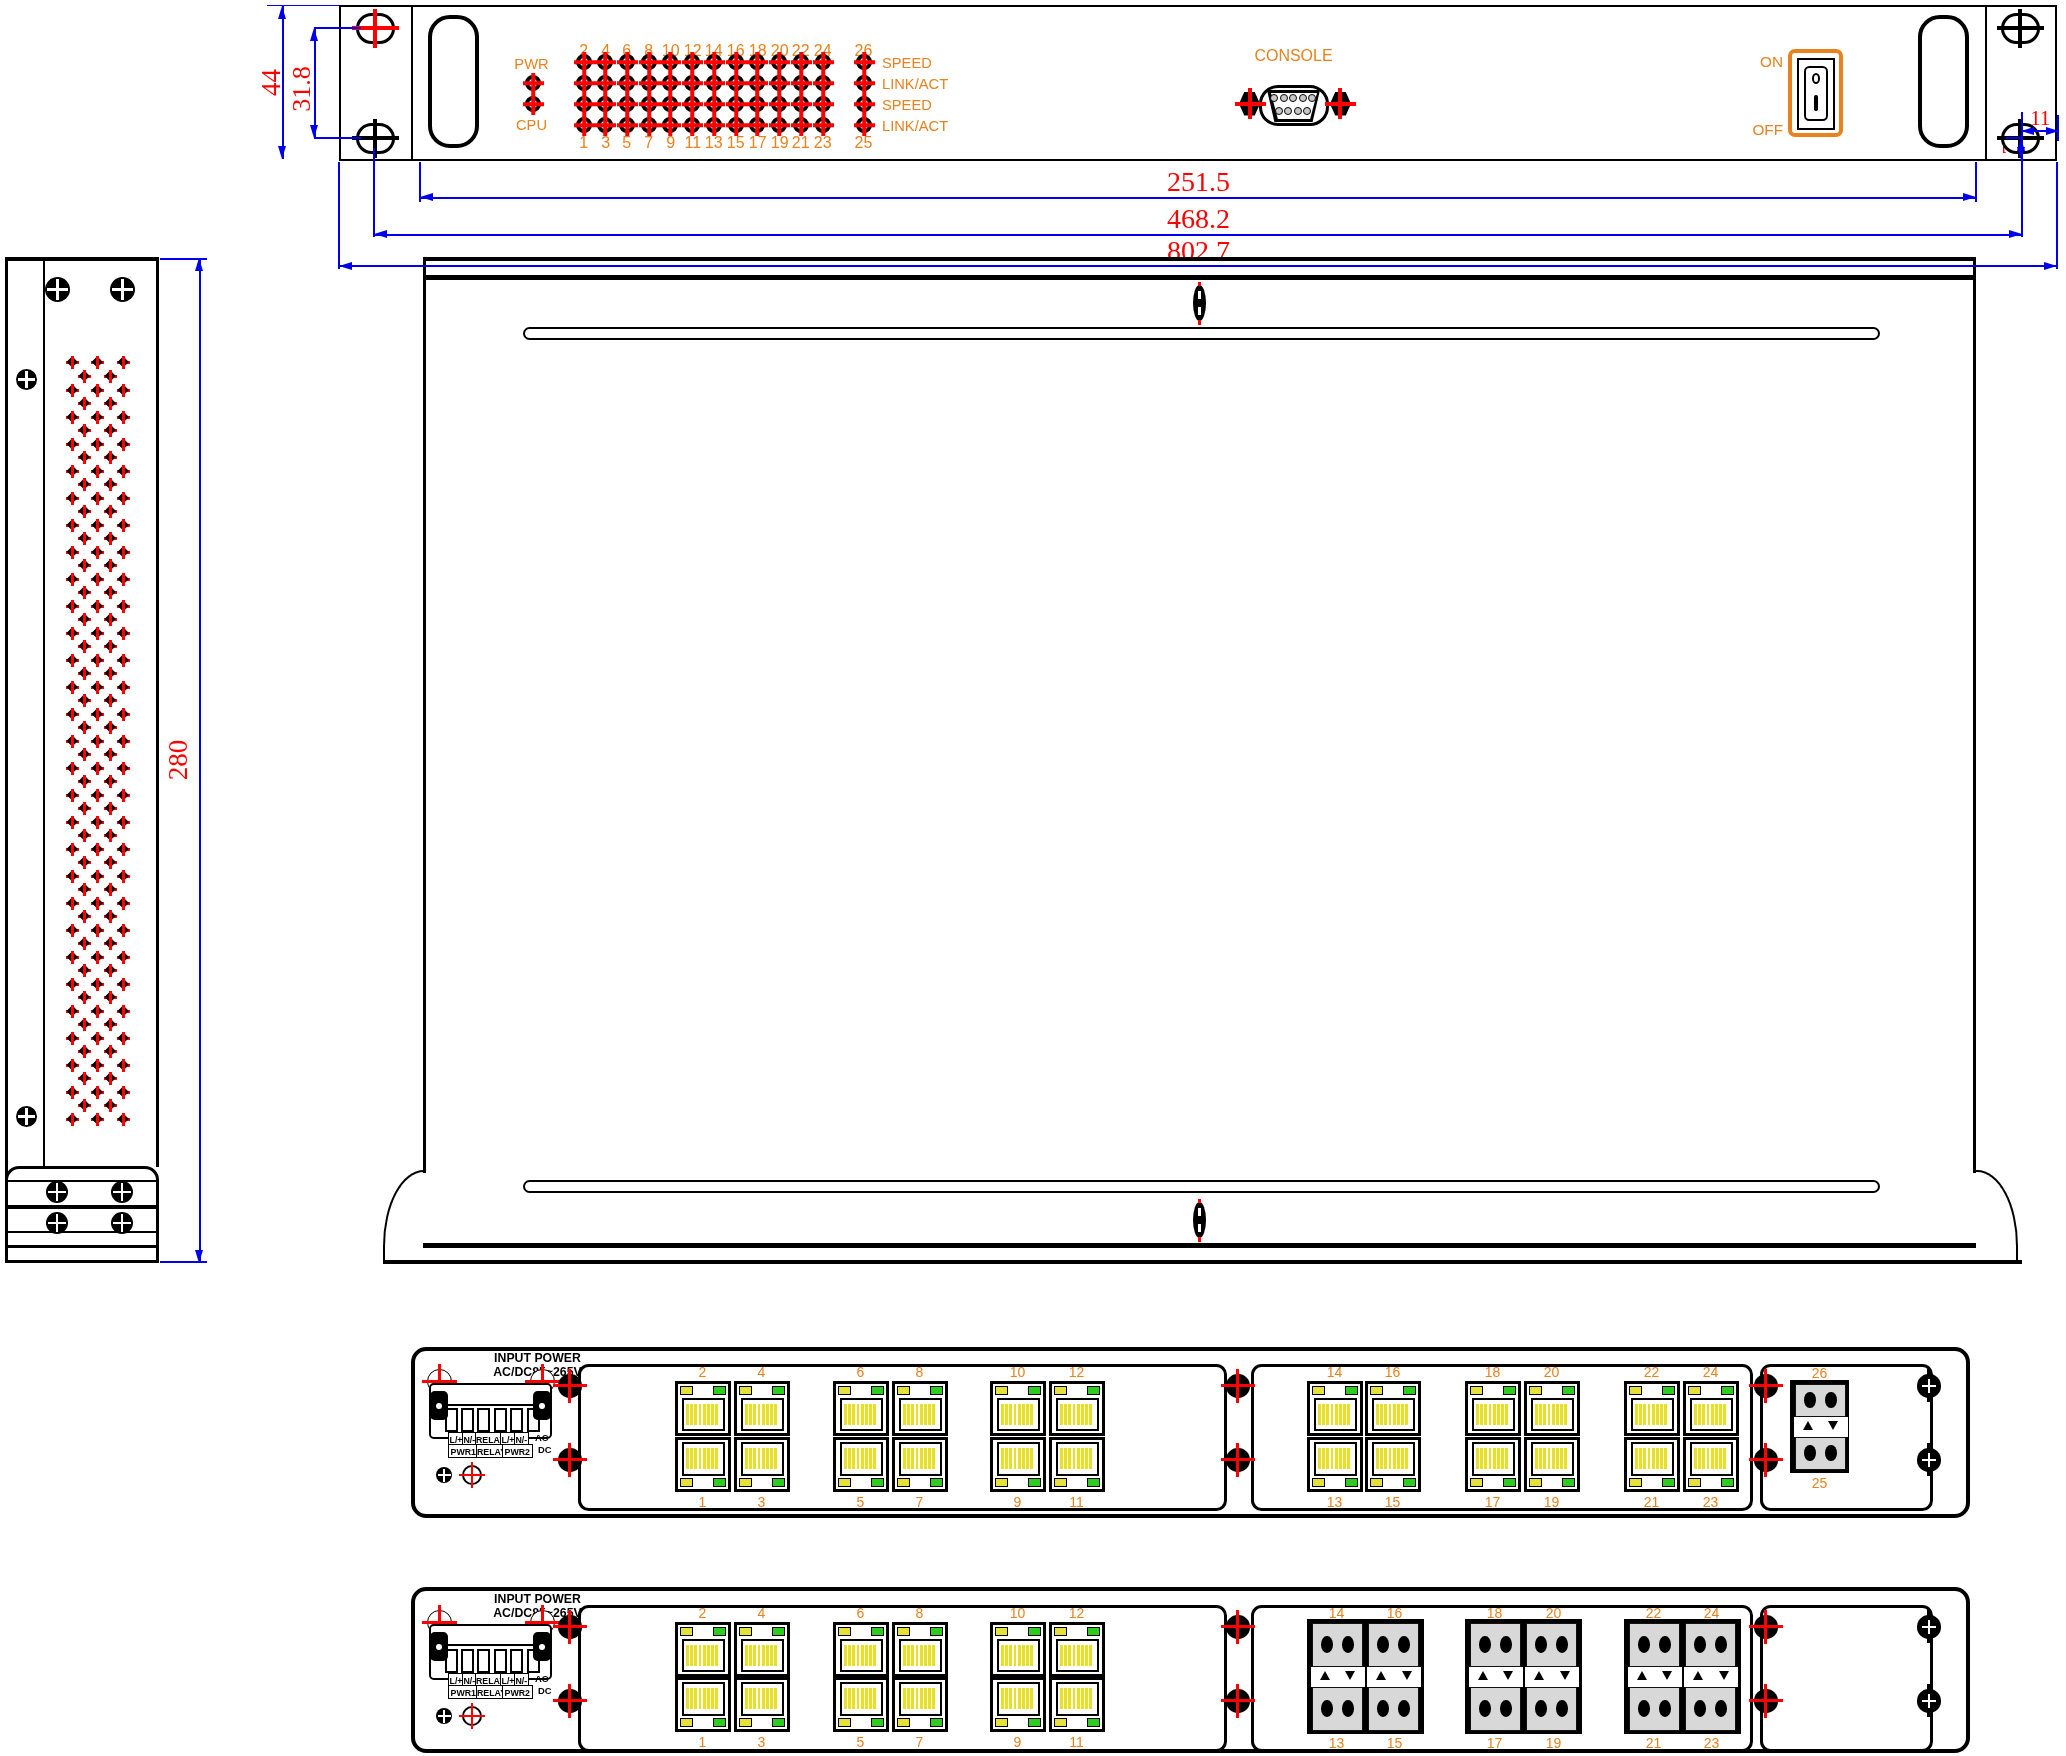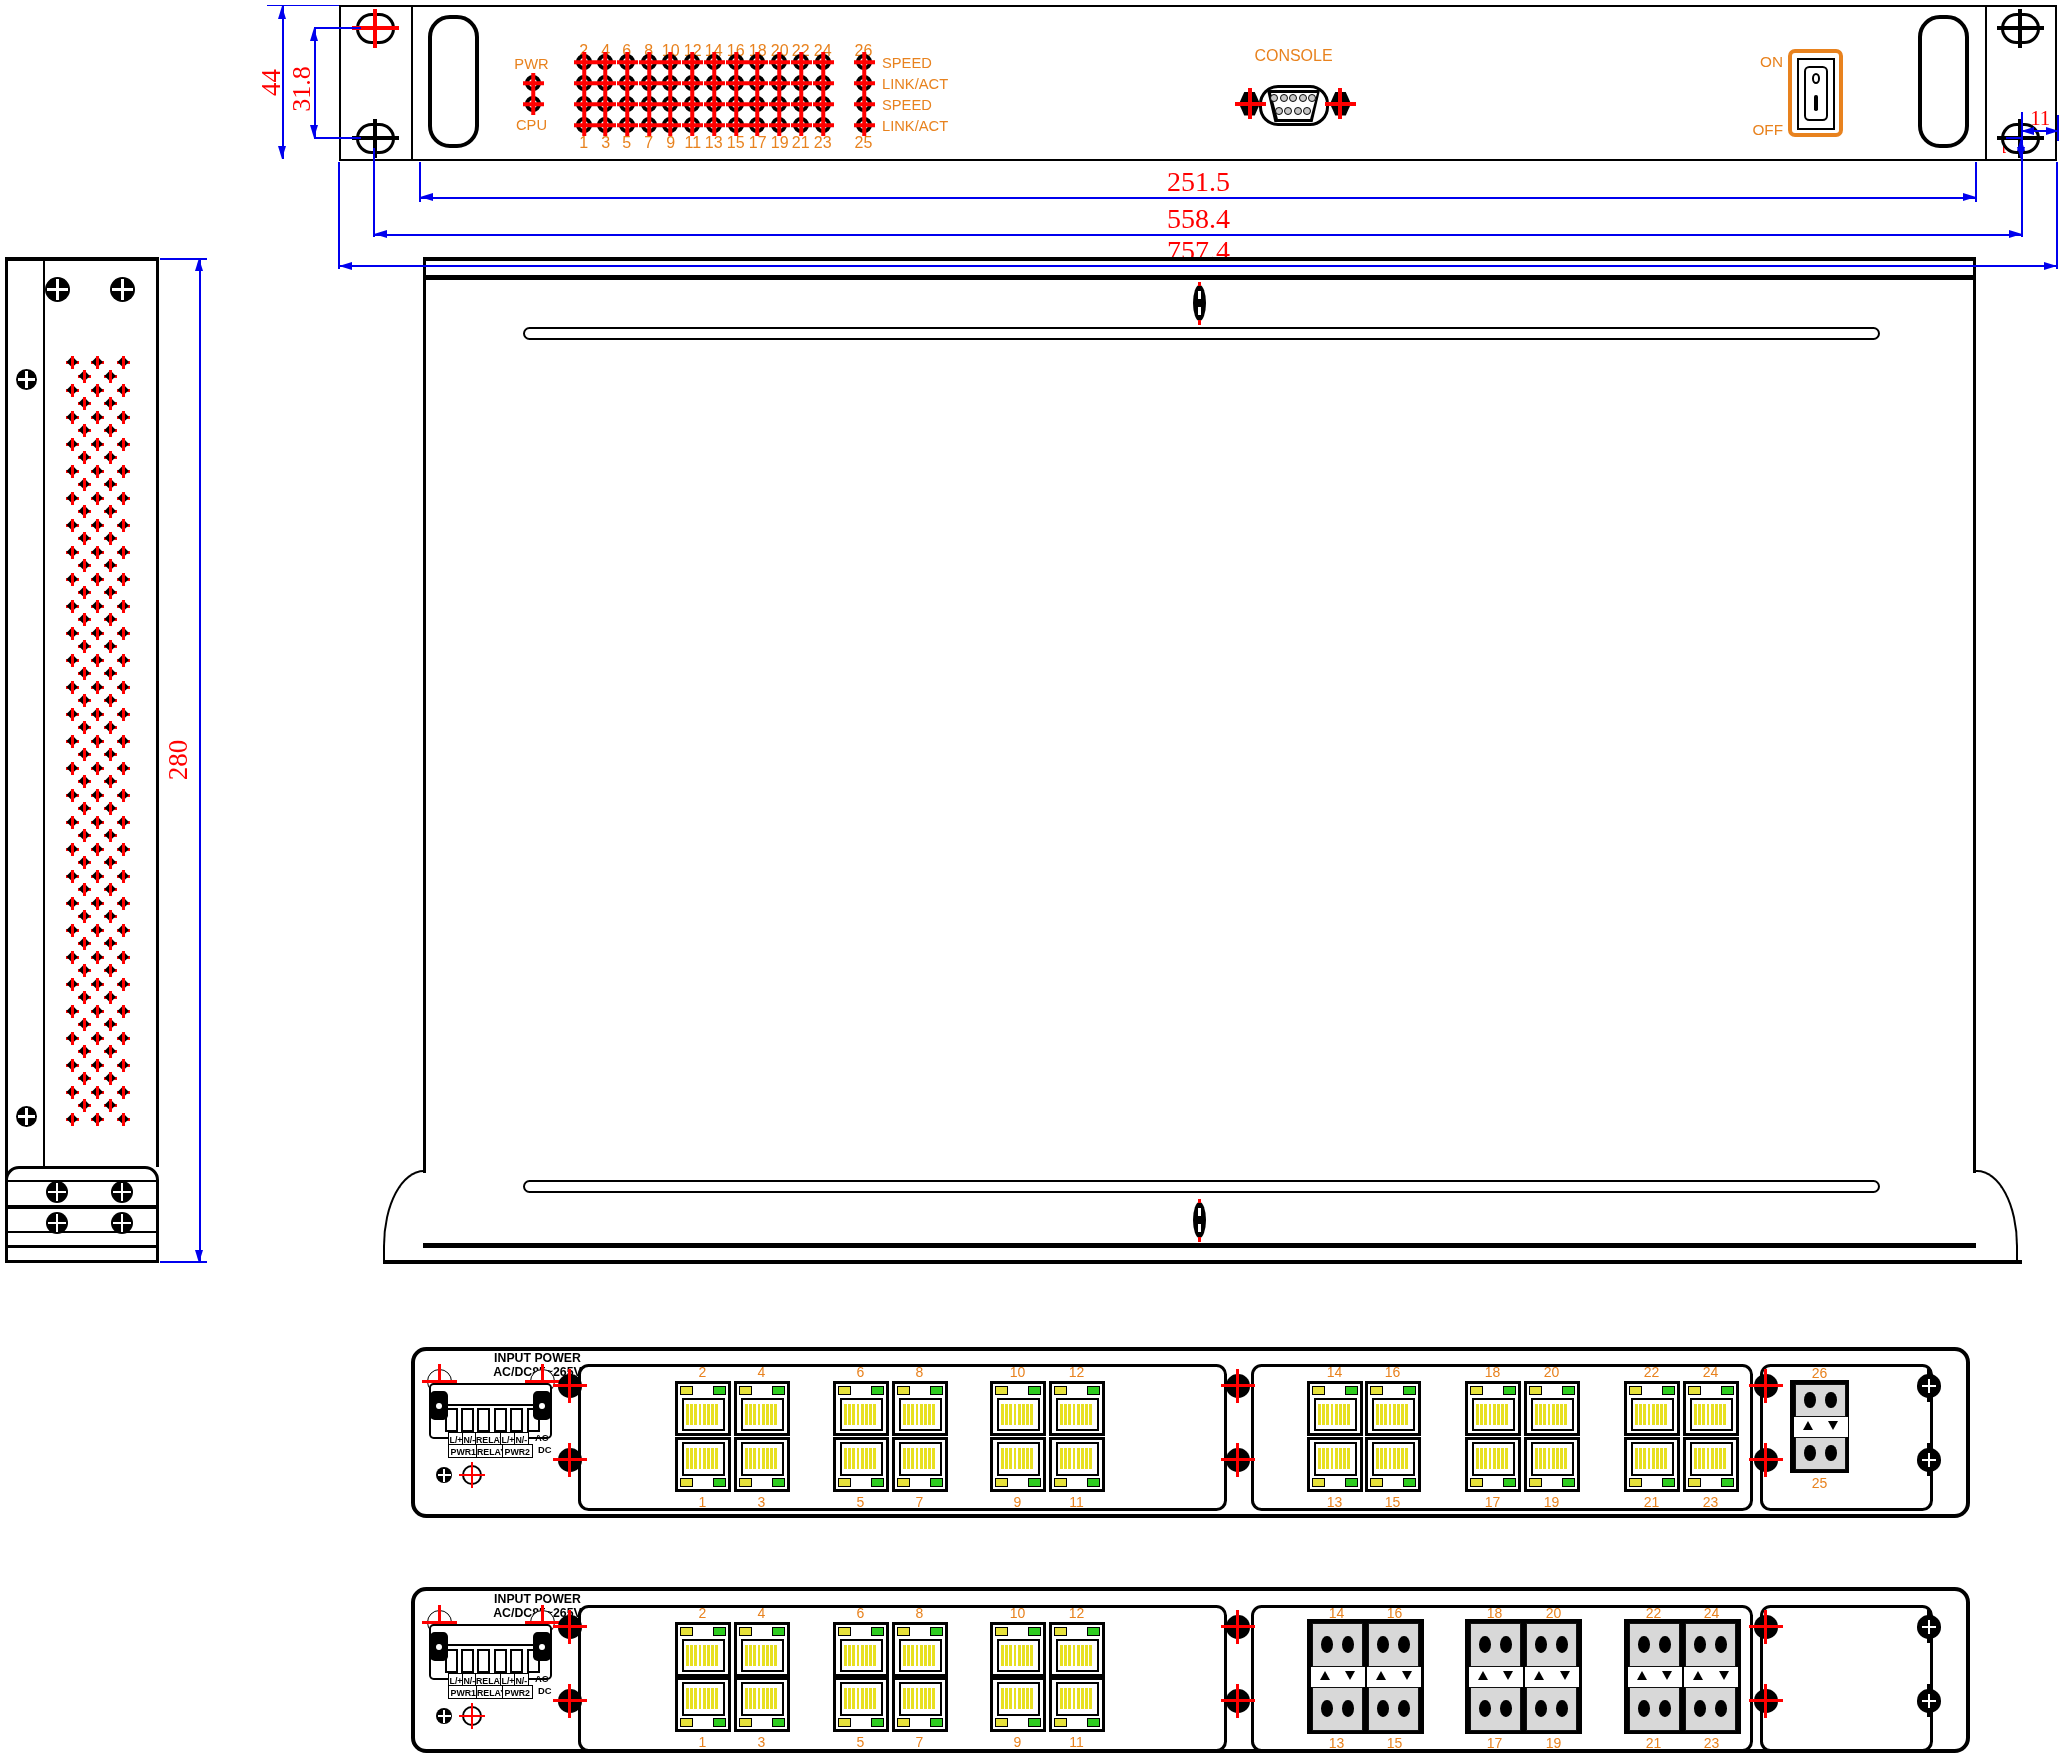--- a/index.html
+++ b/index.html
@@ -52,22 +52,22 @@
   <div class="a" style="left:1797px;top:58px;width:38px;height:72px;border:2.9px solid #000;box-sizing:border-box"></div>
   <div class="a" style="left:1804px;top:66px;width:23.5px;height:55px;border:2.9px solid #000;border-radius:5.3px;box-sizing:border-box"></div>
   <div class="a" style="left:1812px;top:73px;width:8.2px;height:10.6px;border:2.3px solid #000;border-radius:50%;box-sizing:border-box"></div>
   <div class="a" style="left:1814px;top:95px;width:3.5px;height:16.4px;background:#000;border-radius:1.8px"></div>
   <div class="t olab" style="left:1727px;top:53px;width:56px;font-size:15.3px;text-align:right">ON</div>
   <div class="t olab" style="left:1727px;top:121px;width:56px;font-size:15.3px;text-align:right">OFF</div>
 
   <div class="t dim vt" style="left:246px;top:69px;width:51px;height:27px;font-size:27px;line-height:27px;text-align:center">44</div>
   <div class="t dim vt" style="left:264px;top:76px;width:76px;height:26px;font-size:26px;line-height:26px;text-align:center">31.8</div>
   <div class="t dim" style="left:1121px;top:166px;width:155px;font-size:28px;text-align:center">251.5</div>
-  <div class="t dim" style="left:1121px;top:203px;width:155px;font-size:28px;text-align:center">558.4</div>
-  <div class="t dim" style="left:1121px;top:235px;width:155px;font-size:28px;text-align:center">757.4</div>
+  <div class="t dim" style="left:1121px;top:203px;width:155px;font-size:28px;text-align:center">468.2</div>
+  <div class="t dim" style="left:1121px;top:235px;width:155px;font-size:28px;text-align:center">802.7</div>
   <div class="t dim vt" style="left:137px;top:746px;width:82px;height:28px;font-size:27px;line-height:28px;text-align:center">280</div>
   <div class="t dim" style="left:2025px;top:106px;width:30.5px;font-size:21px;text-align:center">11</div>
   <div class="t dim vt" style="left:1996px;top:139px;width:26px;height:21px;font-size:19px;line-height:21px;text-align:center">7</div>
 
 <div class="a" style="left: 411px; top: 4.7px; width: 2.3px; height: 156px; background: rgb(0, 0, 0);"></div>
     <div class="a" style="left: 1985px; top: 4.7px; width: 2.3px; height: 156px; background: rgb(0, 0, 0);"></div>
     <div class="a" style="left: 4.7px; top: 257px; width: 154px; height: 4.1px; background: rgb(0, 0, 0);"></div>
     <div class="a" style="left: 4.7px; top: 257px; width: 2.9px; height: 1005px; background: rgb(0, 0, 0);"></div>
     <div class="a" style="left: 43px; top: 261px; width: 2.3px; height: 906px; background: rgb(0, 0, 0);"></div>
     <div class="a" style="left: 156px; top: 261px; width: 2.9px; height: 906px; background: rgb(0, 0, 0);"></div>

